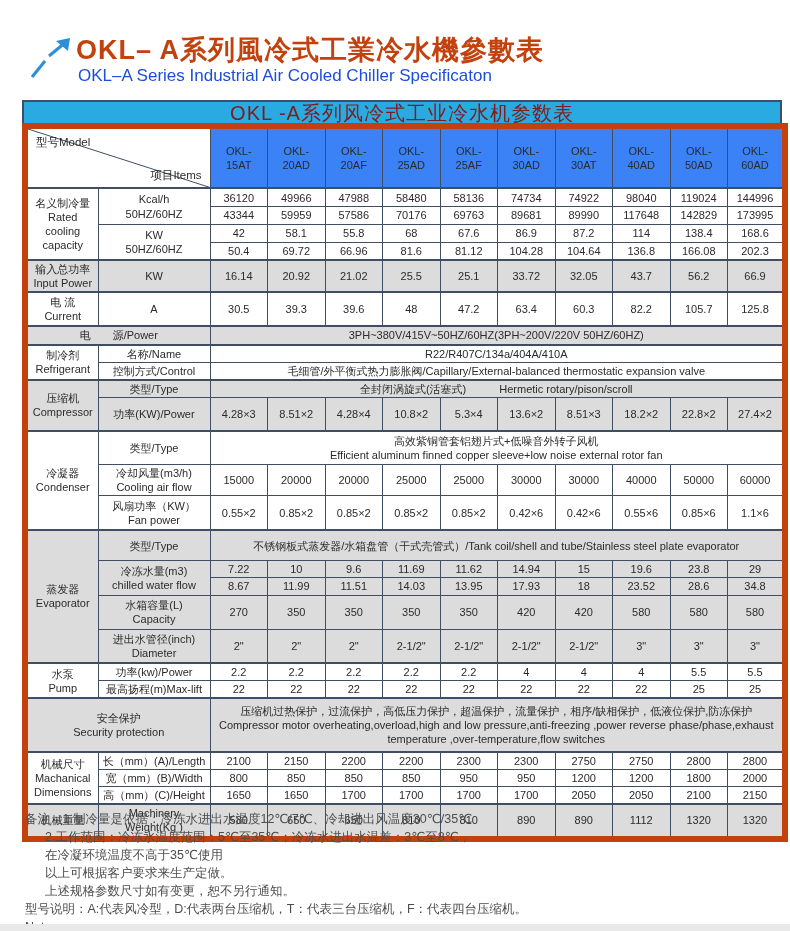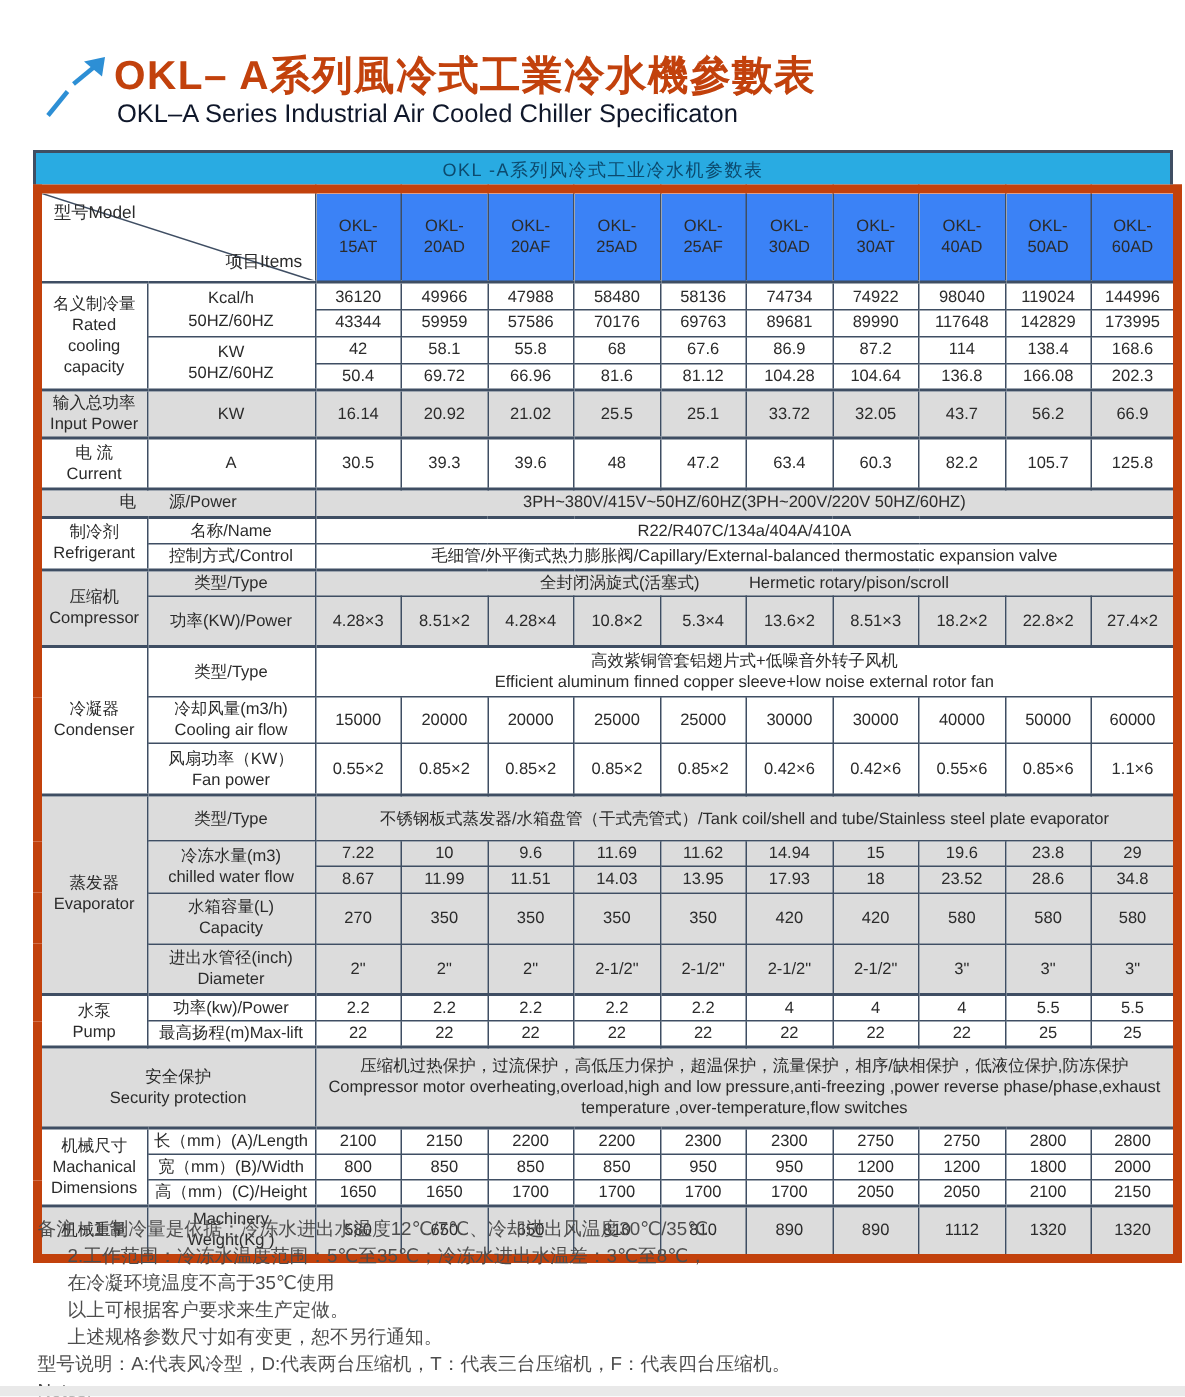--- a/index.html
+++ b/index.html
@@ -9,28 +9,28 @@
     overflow:hidden;
   }
   
   .page-header{position:absolute;left:0;top:0;width:790px;height:100px;}
   .arrow-wrap{position:absolute;left:28px;top:36px;width:46px;height:44px;}
   .title-cn{
     position:absolute;left:76px;top:32px;font-size:27px;font-weight:bold;
     color:#c2410c;letter-spacing:1px;white-space:nowrap;
   }
   .title-en{
-    position:absolute;left:78px;top:66px;font-size:17px;color:#0f172a;
+    position:absolute;left:78px;top:66px;font-size:17px;color:#1d4ed8;
     white-space:nowrap;
   }
   
   .table-wrap{position:absolute;left:22px;top:100px;width:760px;}
   .table-caption{
-    background:#29abe2;color:#0c4a6e;height:23px;line-height:23px;
-    text-align:center;font-size:12px;letter-spacing:1px;
+    background:#29abe2;color:#7f1d1d;height:23px;line-height:23px;
+    text-align:center;font-size:20px;letter-spacing:1px;
     border:2px solid #3f4e63;border-bottom:none;box-sizing:border-box;
   }
   table.spec{
     border-collapse:collapse;table-layout:fixed;width:760px;
     border:6px solid #c2410c;
   }
   table.spec td,table.spec th{
     border:1px solid #3f4e63;text-align:center;vertical-align:middle;
     font-size:11px;font-weight:normal;color:#2b2b2b;padding:1px 2px;
     line-height:1.28;white-space:pre-line;box-sizing:border-box;

